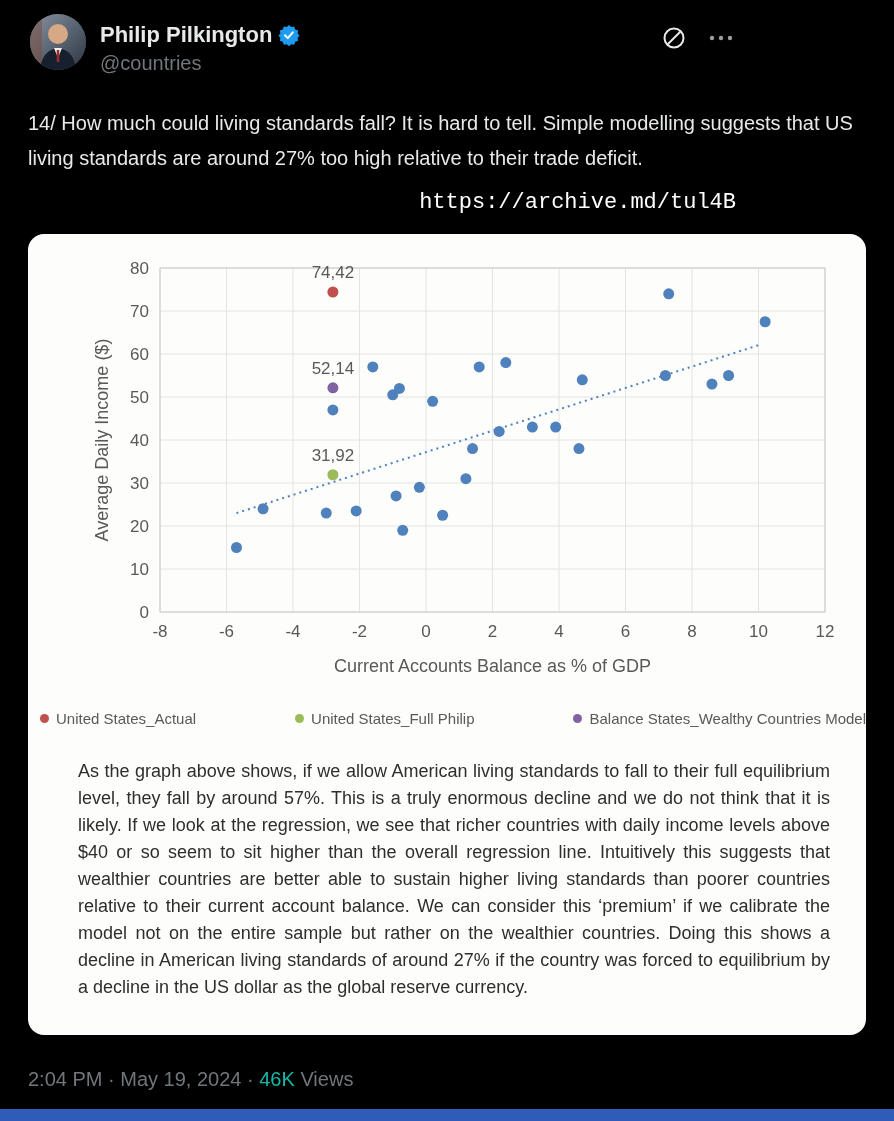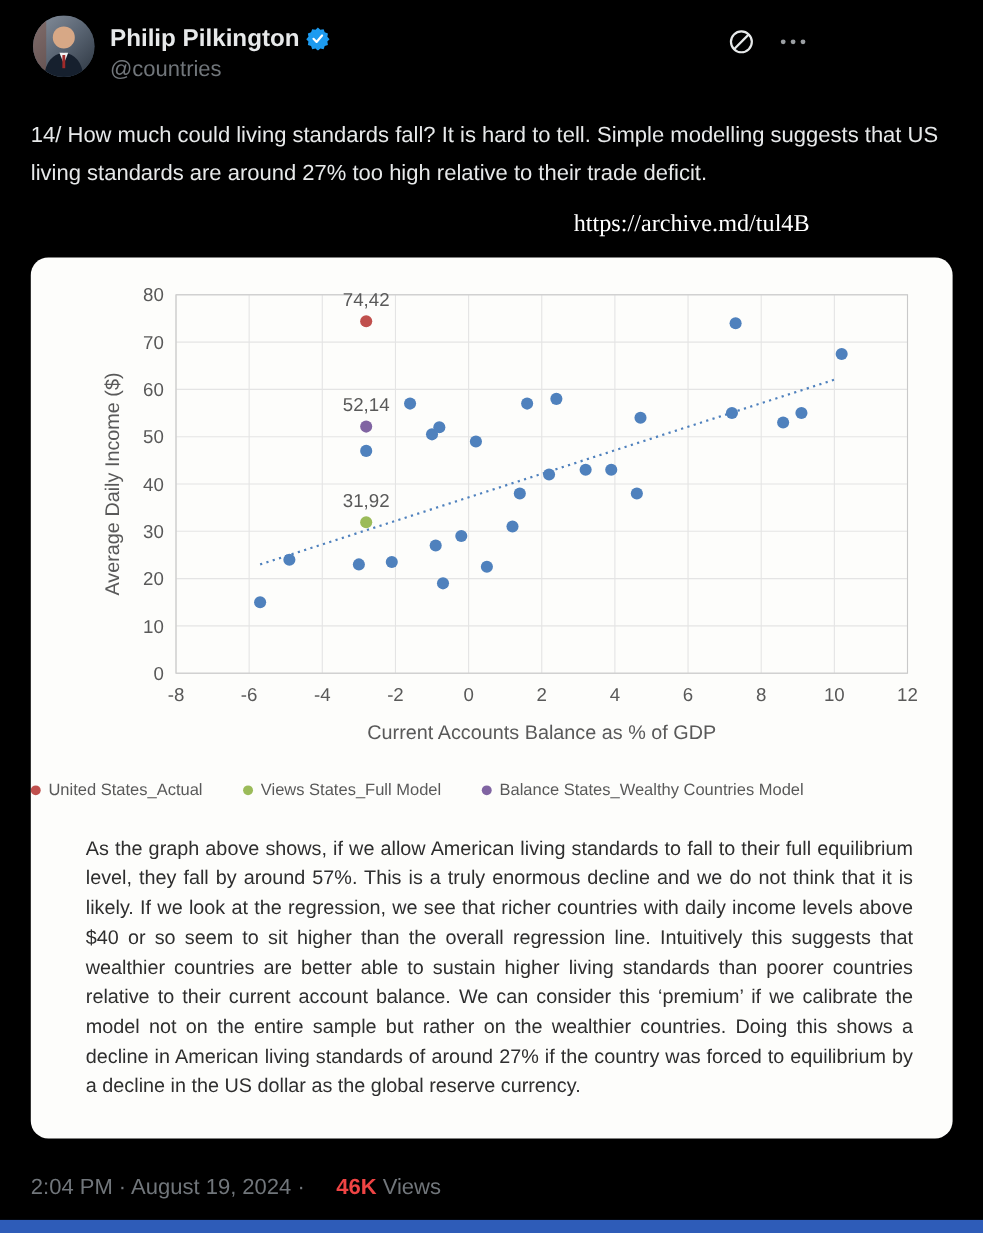--- a/index.html
+++ b/index.html
@@ -13,43 +13,43 @@
   .name-row { position:absolute; left:100px; top:22px; display:flex; align-items:center; gap:6px; }
   .display-name { color:#e7e9ea; font-size:22px; font-weight:700; cursor:pointer; }
   .handle { position:absolute; left:100px; top:52px; color:#71767b; font-size:20px; }
   .top-actions { position:absolute; right:18px; top:26px; display:flex; align-items:center; gap:22px; }
   .icon-btn { cursor:pointer; display:flex; align-items:center; }
 
   
   .tweet-text { position:absolute; left:28px; top:106px; width:838px;
                 color:#e7e9ea; font-size:20px; line-height:35px; }
   .overlay-url { position:absolute; right:16px; top:190px; color:#fff;
-                 font-family:Liberation Serif, serif; font-size:22px; }
+                 font-family:Liberation Mono, monospace; font-size:22px; }
 
   
   .card { position:absolute; left:28px; top:234px; width:838px; height:801px;
           background:#fdfdfb; border-radius:16px; overflow:hidden; cursor:pointer; }
   .chart-svg { position:absolute; left:0; top:14px; width:838px; height:440px; }
   .tick { font-family:"Liberation Sans", sans-serif; font-size:17px; fill:#595959; }
   .axis-title { font-family:"Liberation Sans", sans-serif; font-size:18px; fill:#595959; }
   .anno { font-family:"Liberation Sans", sans-serif; font-size:17px; fill:#595959; }
 
   .chart-legend { position:absolute; left:0; top:476px; width:838px;
-                  display:flex; justify-content:flex-start; gap:37px; }
+                  display:flex; justify-content:space-between; gap:37px;padding-left:12px; }
   .legend-item { display:flex; align-items:center; gap:7px;
                  font-size:15px; color:#595959; }
   .legend-dot { width:9px; height:9px; border-radius:50%; display:inline-block; }
 
   .card-body-text { position:absolute; left:50px; top:524px; width:752px;
                     color:#2e2e2e; font-size:18px; line-height:27px;
                     text-align:justify; }
 
   
   .footer { position:absolute; left:28px; top:1068px; font-size:20px; color:#71767b; }
-  .footer .views-count { color:#ef4444; font-weight:700;margin-left:23px; }
+  .footer .views-count { color:#14b8a6; font-weight:400; }
 
   .bottom-bar { position:absolute; left:0; bottom:0; width:894px; height:12px; background:#2e5cb8; }
 </style>
 </head>
 <body>
 
 <div class="page">
 
   <div class="avatar">
     <svg width="56" height="56" viewBox="0 0 56 56">
@@ -179,30 +179,30 @@
         <text x="464.5" y="424" text-anchor="middle" class="axis-title">Current Accounts Balance as % of GDP</text>
         <text transform="translate(80,192) rotate(-90)" text-anchor="middle" class="axis-title">Average Daily Income ($)</text>
       </svg>
     <div class="chart-legend">
         <span class="legend-item">
           <span class="legend-dot" style="background: rgb(192, 80, 77);"></span>
           <span>United States_Actual</span>
         </span>
         <span class="legend-item">
           <span class="legend-dot" style="background: rgb(155, 187, 89);"></span>
-          <span>Views States_Full Model</span>
+          <span>United States_Full Philip</span>
         </span>
         <span class="legend-item">
           <span class="legend-dot" style="background: rgb(128, 100, 162);"></span>
           <span>Balance States_Wealthy Countries Model</span>
         </span>
       </div>
     <div class="card-body-text">As the graph above shows, if we allow American living standards to fall to their full equilibrium level, they fall by around 57%. This is a truly enormous decline and we do not think that it is likely. If we look at the regression, we see that richer countries with daily income levels above $40 or so seem to sit higher than the overall regression line. Intuitively this suggests that wealthier countries are better able to sustain higher living standards than poorer countries relative to their current account balance. We can consider this ‘premium’ if we calibrate the model not on the entire sample but rather on the wealthier countries. Doing this shows a decline in American living standards of around 27% if the country was forced to equilibrium by a decline in the US dollar as the global reserve currency.</div>
   </div>
 
   <div class="footer">
-    <span>2:04 PM · August 19, 2024 ·</span>
+    <span>2:04 PM · May 19, 2024 ·</span>
     <span class="views-count">46K</span>
     <span>Views</span>
   </div>
 
   <div class="bottom-bar"></div>
 </div>
 
 </body></html>

